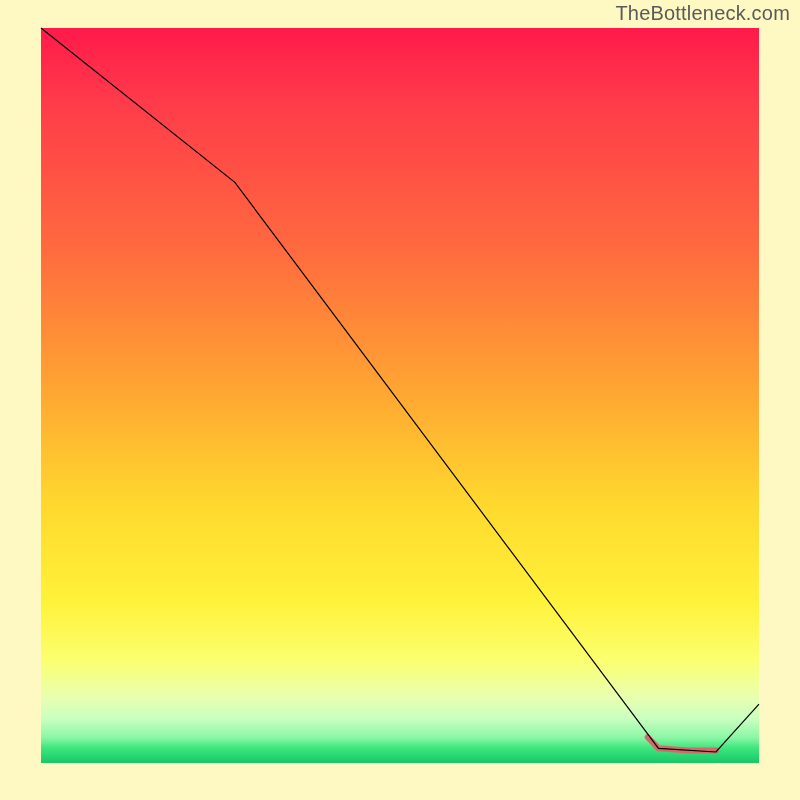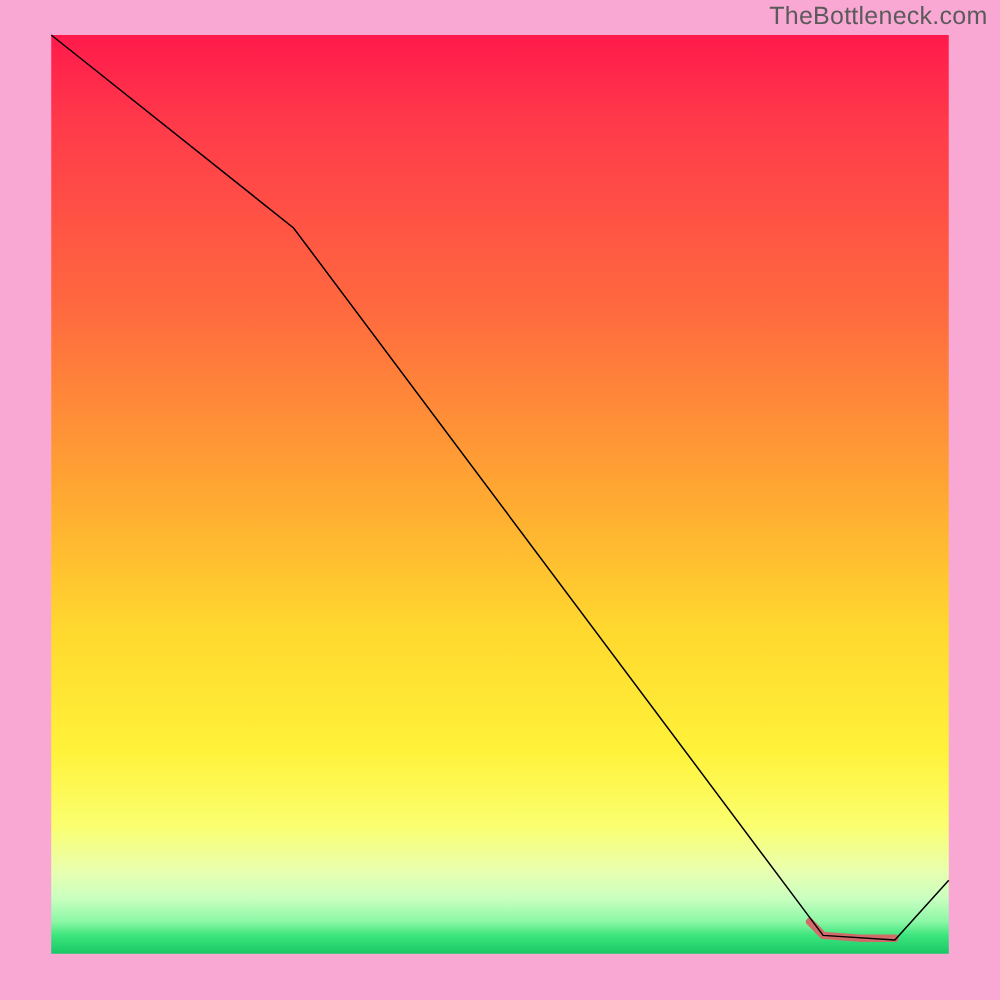--- a/index.html
+++ b/index.html
@@ -8,21 +8,21 @@
     width: 800px;
     height: 800px;
     background: #000;
     overflow: hidden;
     font-family: Arial, Helvetica, sans-serif;
   }
   .frame {
     position: relative;
     width: 800px;
     height: 800px;
-    background: #f9a8d4;
+    background: #fef9c3;
   }
   .attribution {
     position: absolute;
     top: 2px;
     right: 10px;
     color: #5a5a5a;
     font-size: 20px;
     font-weight: 400;
     letter-spacing: 0.2px;
   }

